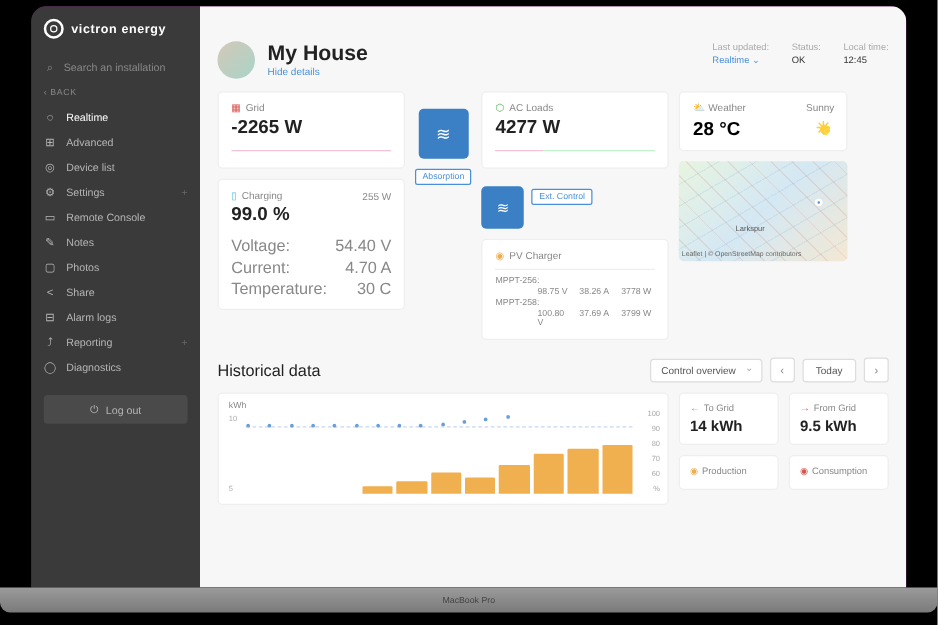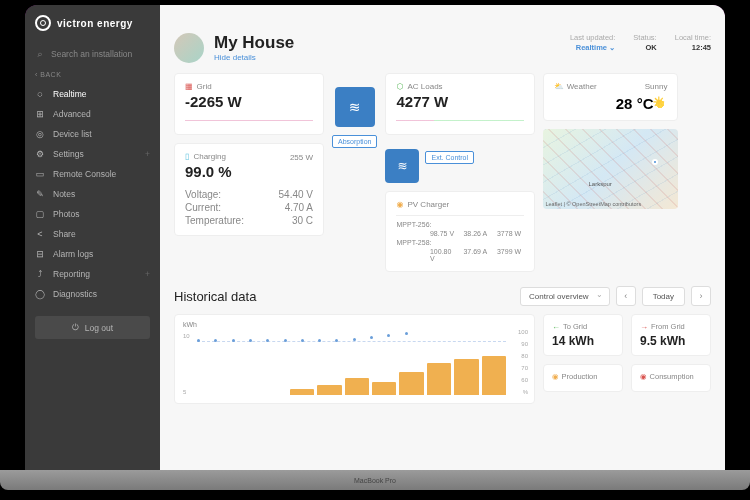--- a/index.html
+++ b/index.html
@@ -19,51 +19,51 @@
 .nav-item .plus{position:absolute;right:10px;color:#666}
 .nav-icon{width:10px;height:10px;display:inline-flex;align-items:center;justify-content:center;font-size:9px}
 .logout{margin:12px 10px 0;padding:6px;background:#4a4a4a;border-radius:3px;text-align:center;display:flex;align-items:center;justify-content:center;gap:6px;cursor:pointer;font-size:8.5px}
 .main{flex:1;background:#f7f7f7;overflow-y:auto;padding:28px 14px}
 .header{display:flex;align-items:flex-start;gap:10px;margin-bottom:10px}
 .avatar{width:30px;height:30px;border-radius:50%;background:linear-gradient(135deg,#d4c8b8,#a8d4c8);flex-shrink:0}
 .title-block{flex:1}
 .title{font-size:17px;font-weight:700;color:#222}
 .hide-link{font-size:8px;color:#4a90d9;cursor:pointer}
 .meta{display:flex;gap:18px;font-size:7.5px;color:#999}
-.meta-col{text-align:right}
+.meta-col{text-align:left}
 .meta-label{color:#aaa;margin-bottom:1px}
-.meta-val{color:#333;font-weight:700}
+.meta-val{color:#333;font-weight:400}
 .realtime{color:#4a90d9}
 .cards-row{display:flex;gap:8px;margin-bottom:8px}
 .col{display:flex;flex-direction:column;gap:8px}
 .card{background:#fff;border:1px solid #eee;border-radius:4px;padding:8px 10px;position:relative}
 .card-label{font-size:8px;color:#888;margin-bottom:2px;display:flex;align-items:center;gap:4px}
 .card-value{font-size:15px;font-weight:700;color:#222}
 .spark{height:12px;margin-top:4px;position:relative;overflow:hidden}
 .spark::after{content:'';position:absolute;left:0;right:0;top:6px;height:1px;background:linear-gradient(90deg,#e89cc0 0%,#e89cc0 30%,#9ce8a8 30%,#9ce8a8 100%);opacity:0.6}
 .grid-card .spark::after{background:#e89cc0}
 .inverter{width:40px;height:40px;background:#3b7fc4;border-radius:4px;display:flex;align-items:center;justify-content:center;color:#fff;font-size:14px;align-self:center;margin-top:8px}
 .inverter-small{width:34px;height:34px;background:#3b7fc4;border-radius:4px;display:flex;align-items:center;justify-content:center;color:#fff;font-size:12px}
 .badge{font-size:7px;padding:2px 5px;border-radius:2px;display:inline-block}
 .badge-absorption{background:#fff;border:1px solid #4a90d9;color:#4a90d9;margin-top:4px}
 .badge-ext{background:#fff;border:1px solid #4a90d9;color:#4a90d9}
 .flow-col{display:flex;flex-direction:column;align-items:center;gap:4px;justify-content:flex-start;padding-top:6px}
 .charging-card{width:150px}
 .charging-head{display:flex;justify-content:space-between;align-items:center}
 .charging-w{font-size:8px;color:#888}
-.stats{margin-top:8px;font-size:10px;color:#888}
+.stats{margin-top:8px;font-size:13px;color:#888}
 .stat-row{display:flex;justify-content:space-between;padding:1px 0}
 .pv-card{width:150px}
 .mppt{margin-top:6px;font-size:7px;color:#888;border-top:1px solid #eee;padding-top:4px}
 .mppt-row{display:flex;gap:6px;padding:1px 0}
 .mppt-row span:first-child{width:42px}
 .mppt-row span{flex:1}
 .weather-card{width:135px}
 .weather-head{display:flex;justify-content:space-between;font-size:8px;color:#888}
-.weather-temp{font-size:15px;font-weight:700;margin-top:4px;display:flex;justify-content:flex-end;align-items:center}
+.weather-temp{font-size:15px;font-weight:700;margin-top:4px;display:flex;justify-content:space-between;align-items:center}
 .sun{width:14px;height:14px;background:radial-gradient(circle,#ffd74a 40%,transparent 40%);position:relative}
 .sun::before{content:'☀';font-size:14px;color:#ffcf3a;position:absolute;top:-3px;left:-1px}
 .map{width:135px;height:80px;background:linear-gradient(135deg,#e8f4e0 0%,#d4e8f4 50%,#f4e8d4 100%);border-radius:4px;position:relative;font-size:6px;color:#4a90d9;overflow:hidden}
 .map::before{content:'';position:absolute;inset:0;background:repeating-linear-gradient(45deg,rgba(200,100,100,0.15) 0,rgba(200,100,100,0.15) 1px,transparent 1px,transparent 12px),repeating-linear-gradient(-30deg,rgba(100,150,200,0.12) 0,rgba(100,150,200,0.12) 1px,transparent 1px,transparent 15px)}
 .map-pin{position:absolute;top:30px;right:20px;width:6px;height:6px;background:#4a90d9;border-radius:50%;border:2px solid #fff}
 .map-attr{position:absolute;bottom:2px;left:2px;right:2px;font-size:5.5px;color:#666}
 .map-city{position:absolute;top:52px;left:45px;font-size:6px;color:#555}
 .hist-section{margin-top:14px}
 .hist-head{display:flex;justify-content:space-between;align-items:center;margin-bottom:8px}
 .hist-title{font-size:13px;font-weight:400;color:#222}

